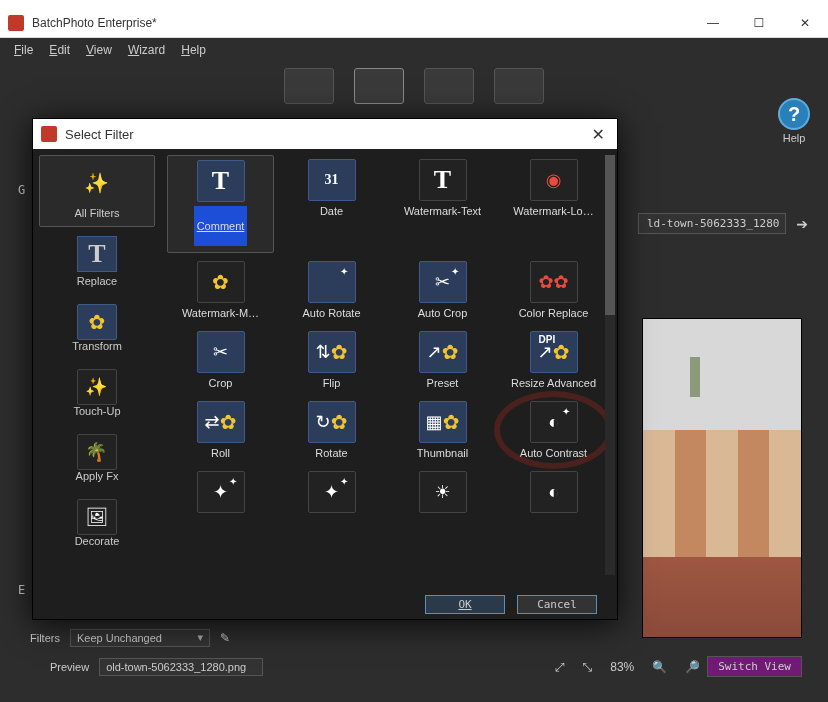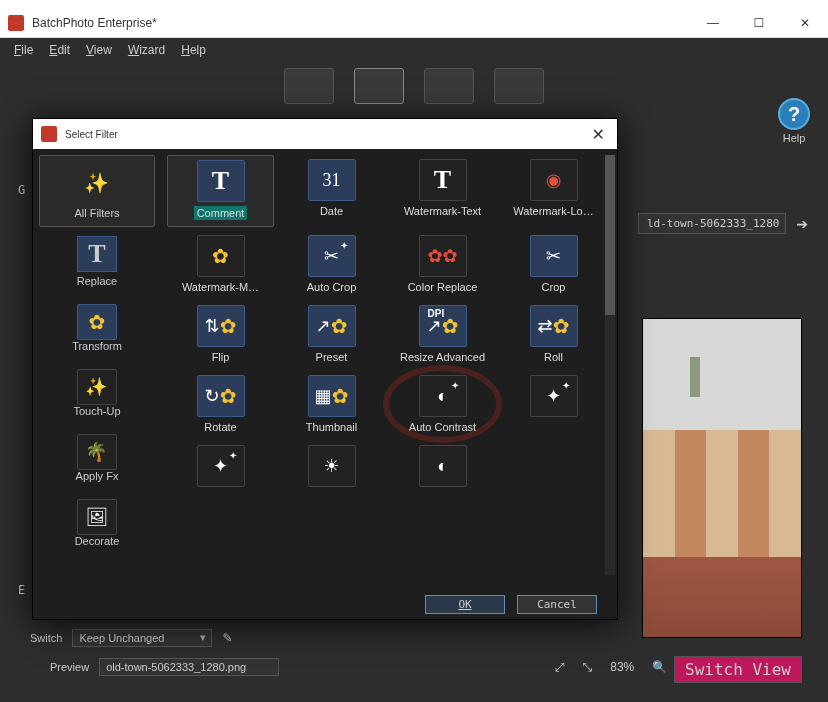--- a/index.html
+++ b/index.html
@@ -32,61 +32,61 @@
 .preview-img { position: absolute; top: 280px; right: 26px; width: 160px; height: 320px; background: linear-gradient(180deg, #d8d8d8 0%, #d8d8d8 35%, #bc6d4e 35%, #8b4a3a 100%); border: 1px solid #000; }
 .preview-img::before { content:""; position:absolute; top:35%; left:0; right:0; height:40%; background: linear-gradient(90deg, #d9b896 0, #d9b896 20%, #c48860 20%, #c48860 40%, #d9b896 40%, #d9b896 60%, #c48860 60%, #c48860 80%, #d9b896 80%); }
 .preview-img::after { content:""; position:absolute; top:12%; left:30%; width:10px; height:40px; background:#8a9a7a; }
 
 .preset-row { position: absolute; top: 591px; left: 30px; display: flex; align-items: center; gap: 10px; color: #ccc; font-size: 11px; font-family: monospace; }
 .preset-row .combo { background: #333; border: 1px solid #555; padding: 2px 12px 2px 6px; position: relative; width: 140px; color:#ccc; }
 .preset-row .combo::after { content: "▾"; position: absolute; right: 6px; top: 1px; color: #aaa; }
 .preset-row .pencil { color:#ccc; font-size:12px; }
 
 .preview-row { position: absolute; top: 620px; left: 30px; display: flex; align-items: center; gap: 10px; color: #ccc; font-size: 11px; font-family: monospace; padding-left: 20px; }
-.preview-row .field { background: #333; border: 1px solid #555; padding: 2px 6px; width: 180px; color:#ccc; }
+.preview-row .field { background: #333; border: 1px solid #555; padding: 2px 6px; width: 164px; color:#ccc; }
 
 .view-controls { position: absolute; top: 622px; left: 555px; display: flex; align-items: center; gap: 18px; color: #ccc; font-size: 12px; font-family: monospace; }
-.switch-view { position: absolute; top: 618px; right: 26px; background: #be185d; border: 1px solid #555; color: #ccc; font-size: 16px; padding: 3px 10px; font-family: monospace; }
+.switch-view { position: absolute; top: 618px; right: 26px; background: #701a75; border: 1px solid #555; color: #ccc; font-size: 11px; padding: 3px 10px; font-family: monospace; }
 
 
 .dialog { position: absolute; top: 80px; left: 32px; width: 586px; height: 502px; background: #1e1e1e; border: 1px solid #000; box-shadow: 0 4px 30px rgba(0,0,0,0.8); }
 .dlg-title { height: 30px; background: #fff; display: flex; align-items: center; padding: 0 8px; }
 .dlg-title .dicon { width: 16px; height: 16px; background: #c0392b; border-radius: 2px; margin-right: 8px; }
-.dlg-title .dt { flex: 1; font-size: 10px; color: #333; }
+.dlg-title .dt { flex: 1; font-size: 13px; color: #333; }
 .dlg-title .dx { font-size: 16px; color: #333; padding: 0 4px; }
 
 .dlg-body { display: flex; height: 440px; }
 .sidebar { width: 128px; padding: 6px; display: flex; flex-direction: column; gap: 2px; }
 .side-item { text-align: center; padding: 6px 2px; color: #ccc; font-size: 11px; font-family: monospace; border: 1px solid transparent; border-radius: 2px; }
 .side-item.sel { background: #2a2a2a; border-color: #555; }
 .side-ico { width: 48px; height: 42px; margin: 0 auto 3px; display: flex; align-items: center; justify-content: center; font-size: 20px; }
 
 .grid-wrap { flex: 1; position: relative; overflow: hidden; }
 .grid { display: grid; grid-template-columns: repeat(4, 1fr); padding: 6px 10px 6px 6px; gap: 4px; }
 .cell { text-align: center; padding: 4px 2px; color: #ddd; font-size: 11px; }
 .cell.sel { background: #2a2a2a; border: 1px solid #555; border-radius: 2px; }
 .cell.hi { position: relative; }
 .cell.hi::before { content:""; position:absolute; top:-6px; left:-6px; right:-6px; bottom:-6px; border:6px solid rgba(160,40,30,0.35); border-radius:50%; pointer-events:none; }
 .cell .label { display: block; margin-top: 4px; white-space: nowrap; overflow: hidden; text-overflow: ellipsis; }
-.cell.sel .label { background:#0f766e; padding:1px 3px; display:inline-block; }
+.cell.sel .label { background:#1d4ed8; padding:14px 3px; display:inline-block;text-decoration:underline; }
 .cico { width: 48px; height: 42px; margin: 0 auto; background: #2b3d5b; border: 1px solid #3d5a8a; display: flex; align-items: center; justify-content: center; color: #fff; font-size: 18px; border-radius: 2px; position: relative; overflow:hidden; }
 .cico.flower::after { content:"✿"; color:#f4c430; font-size:20px; }
 .cico.dark { background:#222; border-color:#444; }
 .cico.wand::after { content:"✦"; color:#fff; position:absolute; top:4px; right:6px; font-size:10px; }
 
 .scrollbar { position: absolute; right: 2px; top: 6px; width: 10px; height: 420px; background: #2a2a2a; }
 .scrollbar .thumb { width: 100%; height: 160px; background: #555; margin-top: 0; }
 
 .dlg-buttons { height: 30px; display: flex; align-items: center; justify-content: flex-end; gap: 12px; padding-right: 20px; }
 .btn { background: #333; border: 1px solid #5a8fbd; color: #ccc; font-size: 11px; padding: 2px 0; width: 80px; text-align: center; font-family: monospace; }
 .btn.primary { border-color: #5a8fbd; background:#2a3a4a;text-decoration:underline; }
 
 
 .ic-T { font-family: serif; font-weight: bold; font-size: 26px; }
-.ic-31 { font-family: serif; font-weight: normal; font-size: 18px; }
+.ic-31 { font-family: serif; font-weight: bold; font-size: 14px; }
 .ic-dpi::before { content:"DPI"; font-size:10px; font-weight:bold; color:#fff; position:absolute; top:2px; left:8px; }
 </style>
 </head>
 <body>
 
 <div class="titlebar">
   <div class="app-icon"></div>
   <div class="title">BatchPhoto Enterprise*</div>
   <div class="win-btn">—</div>
   <div class="win-btn">☐</div>
@@ -118,21 +118,21 @@
   <div class="bg-e-label">E</div>
 
   <div class="breadcrumb">
     <div class="bc">ld-town-5062333_1280</div>
     <div class="arrow">➔</div>
   </div>
 
   <div class="preview-img"></div>
 
   <div class="preset-row">
-    <span>Switch</span>
+    <span>Filters</span>
     <div class="combo">Keep Unchanged</div>
     <span class="pencil">✎</span>
   </div>
 
   <div class="preview-row">
     <span>Preview</span>
     <div class="field">old-town-5062333_1280.png</div>
   </div>
 
   <div class="view-controls">
@@ -200,20 +200,24 @@
           <div class="cell">
               <div class="cico dark" style="color:#e74c3c">◉</div>
               <span class="label">Watermark-Lo…</span>
             </div>
 
           <div class="cell">
               <div class="cico dark flower"></div>
               <span class="label">Watermark-M…</span>
             </div>
           <div class="cell">
+              <div class="cico flower wand"></div>
+              <span class="label">Auto Rotate</span>
+            </div>
+          <div class="cell">
               <div class="cico flower wand">✂</div>
               <span class="label">Auto Crop</span>
             </div>
           <div class="cell">
               <div class="cico dark" style="color:#e74c3c">✿✿</div>
               <span class="label">Color Replace</span>
             </div>
 
           <div class="cell">
               <div class="cico">✂</div>

